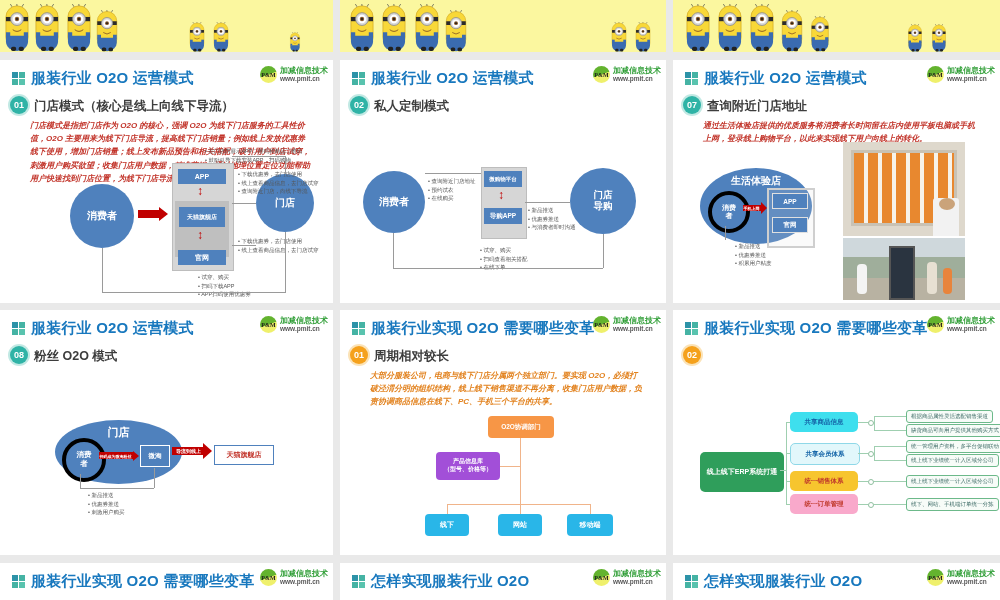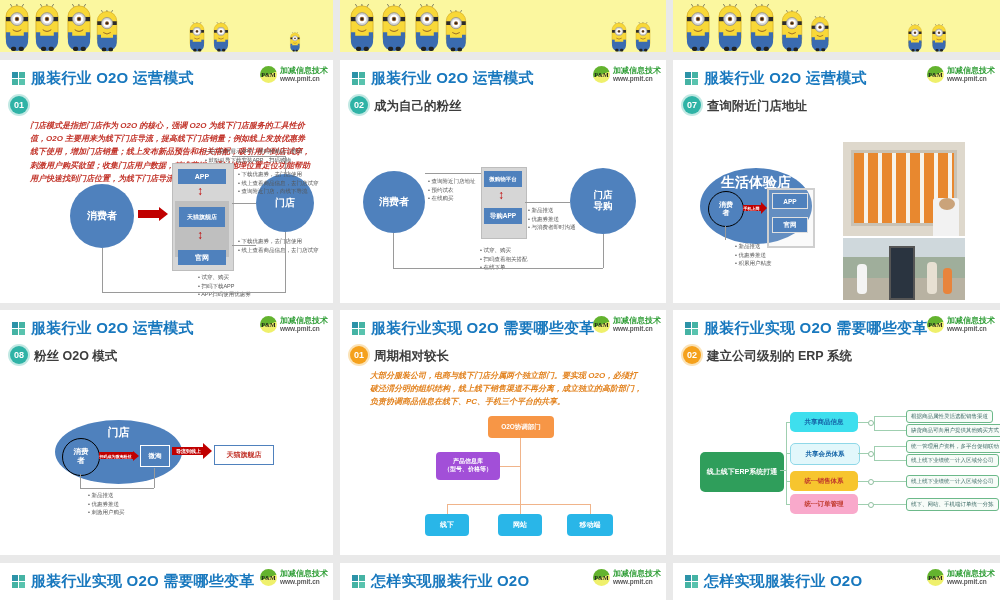--- a/index.html
+++ b/index.html
@@ -23,21 +23,21 @@
   
   .badge{position:absolute;left:10px;top:36px;width:18px;height:18px;border-radius:50%;color:#fff;font-weight:bold;font-size:9px;display:flex;align-items:center;justify-content:center;}
   .badge.teal{background:#2fb3a6;box-shadow:0 0 0 2px #c2e9e4;}
   .badge.orange{background:#f5a11c;box-shadow:0 0 0 2px #fbe3b8;}
   .sec-h{position:absolute;left:34px;top:38px;font-weight:bold;color:#3d3d3d;font-size:12.5px;white-space:nowrap;}
   .bodytxt{position:absolute;left:30px;right:22px;top:59px;font-style:italic;font-weight:bold;font-size:8px;line-height:1.65;text-align:left;}
   .red-t{color:#c2342a;}
   .orange-t{color:#e2821e;}
   
   .circle{position:absolute;border-radius:50%;background:#4f81bd;color:#fff;display:flex;align-items:center;justify-content:center;text-align:center;font-weight:bold;white-space:pre-line;line-height:1.15;}
-  .circle.ring{border:1px solid #000000;}
+  .circle.ring{border:4px solid #000000;}
   .bbox{position:absolute;background:#4f81bd;color:#fff;display:flex;align-items:center;justify-content:center;font-weight:bold;text-align:center;white-space:nowrap;}
   .gpanel{position:absolute;background:#d6d6d6;border:1px solid #bdbdbd;}
   .gpanel2{position:absolute;background:#bfbfbf;}
   .opanel{position:absolute;border:2px solid #cfcfcf;background:rgba(220,220,220,0.15);}
   .ann{position:absolute;font-size:5.5px;color:#555;line-height:1.55;white-space:pre-line;}
   .ln{position:absolute;background:#9a9a9a;}
   .oln{position:absolute;background:#f0b48a;}
   .gln{position:absolute;background:#9fcfb0;}
   .jdot{position:absolute;width:4px;height:4px;border:1px solid #8fbf9f;border-radius:50%;background:#fff;}
   .updown{position:absolute;color:#c00000;font-weight:bold;font-size:12px;line-height:1;}
@@ -156,20 +156,21 @@
       </span>
     <span class="htitle">服装行业 O2O 运营模式</span>
     <span class="logo">
       <span class="logo-circle">P&amp;M</span>
       <span class="logo-txt">
           <span class="logo-company">加减信息技术</span>
           <span class="logo-site">www.pmit.cn</span>
         </span>
     </span>
     <span class="badge teal">01</span>
+    <span class="sec-h">门店模式（核心是线上向线下导流）</span>
     <div class="bodytxt red-t">门店模式是指把门店作为 O2O 的核心，强调 O2O 为线下门店服务的工具性价值，O2O 主要用来为线下门店导流，提高线下门店销量；例如线上发放优惠券线下使用，增加门店销量；线上发布新品预告和相关搭配，吸引用户到店试穿，刺激用户购买欲望；收集门店用户数据，精准营销；通过地理位置定位功能帮助用户快速找到门店位置，为线下门店导流量。</div>
 
     <div class="circle" style="left:70px;top:124px;width:64px;height:64px;font-size:10px;">消费者</div>
     <div class="barrow" style="left:138px;top:147px;width:30px;height:14px;">
         <i class="shaft"></i>
         <i class="tip" style="border-top:7px solid transparent;border-bottom:7px solid transparent;border-left:9px solid #c00000;"></i>
       </div>
     <div class="gpanel" style="left:172px;top:103px;width:60px;height:106px;"></div>
     <div class="gpanel2" style="left:175px;top:141px;width:54px;height:56px;"></div>
     <div class="bbox" style="left:178px;top:109px;width:48px;height:15px;font-size:7px;">APP</div>
@@ -208,21 +209,21 @@
       </span>
     <span class="htitle">服装行业 O2O 运营模式</span>
     <span class="logo">
       <span class="logo-circle">P&amp;M</span>
       <span class="logo-txt">
           <span class="logo-company">加减信息技术</span>
           <span class="logo-site">www.pmit.cn</span>
         </span>
     </span>
     <span class="badge teal">02</span>
-    <span class="sec-h">成为自己的粉丝</span>
+    <span class="sec-h">私人定制模式</span>
 
     <div class="circle" style="left:23px;top:111px;width:62px;height:62px;font-size:10px;">消费者</div>
     <div class="gpanel" style="left:141px;top:107px;width:44px;height:70px;"></div>
     <div class="bbox" style="left:144px;top:111px;width:38px;height:16px;font-size:5.5px;">微购物平台</div>
     <span class="updown" style="left:158px;top:129px;">↕</span>
     <div class="bbox" style="left:144px;top:148px;width:38px;height:16px;font-size:6.5px;">导购APP</div>
     <div class="circle" style="left:230px;top:108px;width:66px;height:66px;font-size:9.5px;">门店
 导购</div>
 
     <div class="ann" style="left:88px;top:117px;width:55px;">• 查询附近门店地址
@@ -252,23 +253,24 @@
     <span class="htitle">服装行业 O2O 运营模式</span>
     <span class="logo">
       <span class="logo-circle">P&amp;M</span>
       <span class="logo-txt">
           <span class="logo-company">加减信息技术</span>
           <span class="logo-site">www.pmit.cn</span>
         </span>
     </span>
     <span class="badge teal">07</span>
     <span class="sec-h">查询附近门店地址</span>
+    <div class="bodytxt red-t">通过生活体验店提供的优质服务将消费者长时间留在店内使用平板电脑或手机上网，登录线上购物平台，以此来实现线下用户向线上的转化。</div>
 
     <div class="ellipse" style="left:27px;top:108px;width:112px;height:76px;"></div>
-    <span class="ellipse-label" style="left:27px;top:114px;width:112px;font-size:14px;">生活体验店</span>
+    <span class="ellipse-label" style="left:27px;top:114px;width:112px;font-size:10px;">生活体验店</span>
     <div class="circle ring" style="left:35px;top:131px;width:34px;height:34px;font-size:7px;">消费
 者</div>
     <div class="barrow" style="left:70px;top:142px;width:24px;height:12px;">
         <i class="shaft"></i>
         <i class="tip" style="border-top:6px solid transparent;border-bottom:6px solid transparent;border-left:6px solid #c00000;"></i>
         <span class="alabel" style="font-size:4px;">手机上网</span>
       </div>
     <div class="opanel" style="left:94px;top:128px;width:44px;height:56px;"></div>
     <div class="bbox" style="left:99px;top:133px;width:34px;height:14px;font-size:6.5px;border:1px solid #e0e0e0;">APP</div>
     <div class="bbox" style="left:99px;top:157px;width:34px;height:14px;font-size:6.5px;border:1px solid #e0e0e0;">官网</div>
@@ -343,21 +345,21 @@
     <span class="htitle">服装行业实现 O2O 需要哪些变革</span>
     <span class="logo">
       <span class="logo-circle">P&amp;M</span>
       <span class="logo-txt">
           <span class="logo-company">加减信息技术</span>
           <span class="logo-site">www.pmit.cn</span>
         </span>
     </span>
     <span class="badge orange">01</span>
     <span class="sec-h">周期相对较长</span>
-    <div class="bodytxt orange-t">大部分服装公司，电商与线下门店分属两个独立部门。要实现 O2O，必须打破泾渭分明的组织结构，线上线下销售渠道不再分离，成立独立的高阶部门，负责协调商品信息在线下、PC、手机三个平台的共享。</div>
+    <div class="bodytxt orange-t">大部分服装公司，电商与线下门店分属两个独立部门。要实现 O2O，必须打破泾渭分明的组织结构，线上线下销售渠道不再分离，收集门店用户数据，负责协调商品信息在线下、PC、手机三个平台的共享。</div>
 
     <div class="orgbox" style="left:148px;top:106px;width:66px;height:22px;background:#f79646;font-size:6.5px;">O2O协调部门</div>
     <i class="oln" style="left:180px;top:128px;width:1px;height:66px;"></i>
     <i class="oln" style="left:160px;top:156px;width:20px;height:1px;"></i>
     <div class="orgbox" style="left:96px;top:142px;width:64px;height:28px;background:#a24fd8;font-size:6px;">产品信息库
 （型号、价格等）</div>
     <i class="oln" style="left:107px;top:194px;width:144px;height:1px;"></i>
     <i class="oln" style="left:107px;top:194px;width:1px;height:10px;"></i>
     <i class="oln" style="left:180px;top:194px;width:1px;height:10px;"></i>
     <i class="oln" style="left:250px;top:194px;width:1px;height:10px;"></i>
@@ -375,21 +377,20 @@
       </span>
     <span class="htitle">服装行业实现 O2O 需要哪些变革</span>
     <span class="logo">
       <span class="logo-circle">P&amp;M</span>
       <span class="logo-txt">
           <span class="logo-company">加减信息技术</span>
           <span class="logo-site">www.pmit.cn</span>
         </span>
     </span>
     <span class="badge orange">02</span>
-    <span class="sec-h">建立公司级别的 ERP 系统</span>
 
     <div class="mm-root" style="left:27px;top:142px;width:80px;height:36px;font-size:7px;">线上线下ERP系统打通</div>
     <i class="gln" style="left:107px;top:160px;width:6px;height:1px;"></i>
     <i class="gln" style="left:113px;top:112px;width:1px;height:82px;"></i>
     <i class="gln" style="left:113px;top:112px;width:4px;height:1px;"></i>
     <i class="gln" style="left:113px;top:143px;width:4px;height:1px;"></i>
     <i class="gln" style="left:113px;top:171px;width:4px;height:1px;"></i>
     <i class="gln" style="left:113px;top:194px;width:4px;height:1px;"></i>
 
     <div class="mm-branch" style="top:102px;left:117px;background:#3edfee;color:#1565a8;">共享商品信息</div>

